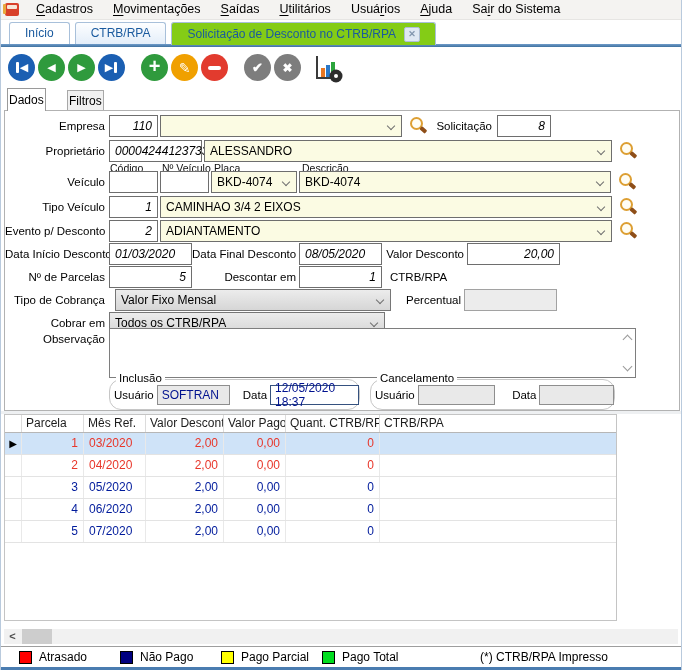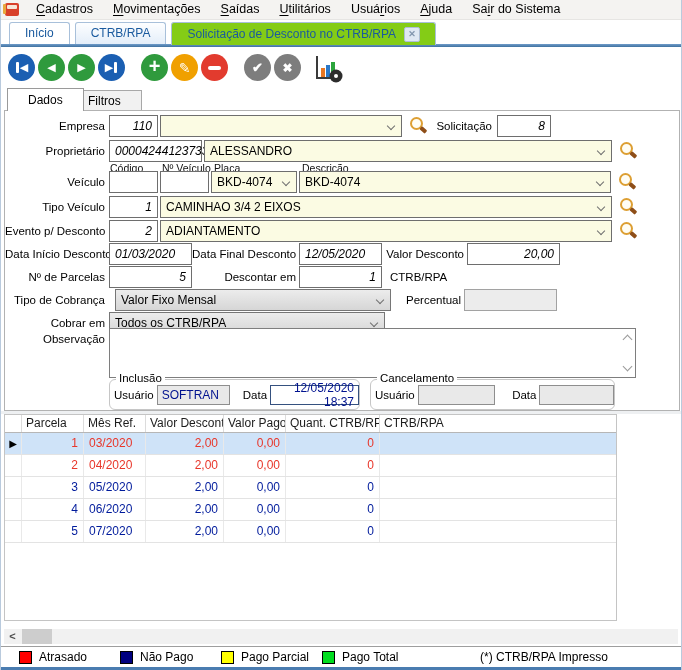--- a/index.html
+++ b/index.html
@@ -47,21 +47,21 @@
                 border-left:2px solid #3a3a3a; border-bottom:2px solid #3a3a3a; }
   .cbar { position:absolute; bottom:5px; width:4px; }
   .cbar.b1 { left:8px;  height:9px;  background:#e87722; }
   .cbar.b2 { left:13px; height:12px; background:#2a78c8; }
   .cbar.b3 { left:18px; height:15px; background:#2ba43c; }
   .gear { position:absolute; right:2px; bottom:1px; width:10px; height:10px; background:#2d2d2d; border-radius:50%;
           box-shadow:0 0 0 1.5px #2d2d2d; }
   .gear::before { content:""; position:absolute; left:3px; top:3px; width:4px; height:4px; background:#fff; border-radius:50%; }
 
   
-  .subtab { position:absolute; font-size:12px; padding:0 20px; display:flex; align-items:center; }
+  .subtab { position:absolute; font-size:12px; padding:0 1px; display:flex; align-items:center; }
   .subtab.active { top:88px; height:23px; background:#fff; border:1px solid #9a9a9a; border-bottom:none; z-index:2; }
   .subtab.inactive { top:90px; height:21px; background:#f1f1f1; border:1px solid #a8a8a8; border-bottom:none; }
 
   
   .panel { position:absolute; left:3px; top:110px; width:676px; height:301px; background:#fff;
            border:1px solid #b2b2b2; }
   .frow { position:absolute; left:0; height:22px; display:flex; align-items:center; }
   .flabel { width:102px; text-align:right; font-size:11.5px; white-space:nowrap; padding-right:2px; }
   .field { height:22px; background:#fff; border:1px solid #6e6e6e; padding:0 5px; display:flex;
            align-items:center; font-size:12px;font-style:italic; }
@@ -78,21 +78,21 @@
                  border:2.5px solid #dd9f33; border-radius:50%; background:#fffdf4; }
   .mag::after { content:""; position:absolute; left:12px; top:12px; width:7px; height:3.5px;
                 background:#8e4e18; border-radius:1px; transform:rotate(42deg); }
   .minilab { position:absolute; font-size:10.5px; color:#111; }
   .sublabel { text-align:right; font-size:11.5px; white-space:nowrap; }
   .suffix { margin-left:8px; font-size:11.5px; }
   .tarea { position:absolute; background:#fff; border:1px solid #7e7e7e; }
   .tchev { position:absolute; right:4px; width:7px; height:7px; border-right:1.6px solid #9a9a9a; border-bottom:1.6px solid #9a9a9a; }
   .tchev.up { top:7px; transform:rotate(-135deg); }
   .tchev.dn { bottom:7px; transform:rotate(45deg); }
-  .group { position:absolute; height:31px; border:1px solid #c6c6c6; border-radius:6px;text-align:right; }
+  .group { position:absolute; height:31px; border:1px solid #c6c6c6; border-radius:12px; }
   .gcap { position:absolute; top:-8px; left:6px; background:#fff; padding:0 3px; font-size:11.5px; }
   .ginner { position:absolute; top:5px; left:0; right:0; display:flex; align-items:center; }
   .gfield { height:20px; border:1px solid #8e8e8e; background:#e9e9e9; font-size:12px; display:flex;
             align-items:center; padding:0 4px; color:#00128f; }
   .gfield.white { background:#fff; border:1px solid #35517f; }
   .glab { font-size:11.5px; margin-right:3px; }
 
   
   .splitter { position:absolute; left:0; right:0; top:411px; height:3px; background:#eef0f2; }
   .grid { position:absolute; left:3px; top:414px; width:613px; height:207px; background:#fff;
@@ -274,21 +274,21 @@
           <span>ADIANTAMENTO</span>
           <span class="chev"></span>
         </span>
       <span class="mag"></span>
     </div>
 
     <div class="frow" style="top:132px; right:0;">
       <span class="flabel">Data Início Desconto</span>
       <span class="field" style="width:83px;margin-left:2px">01/03/2020</span>
       <span class="sublabel" style="width:104px">Data Final Desconto</span>
-      <span class="field" style="width:83px;margin-left:3px">12/05/2020</span>
+      <span class="field" style="width:83px;margin-left:3px">08/05/2020</span>
       <span class="sublabel" style="width:82px">Valor Desconto</span>
       <span class="field num" style="width:93px;margin-left:3px">20,00</span>
     </div>
 
     <div class="frow" style="top:155px; right:0;">
       <span class="flabel">Nº de Parcelas</span>
       <span class="field num" style="width:83px;margin-left:2px">5</span>
       <span class="sublabel" style="width:104px">Descontar em</span>
       <span class="field num" style="width:83px;margin-left:3px">1</span>
       <span class="suffix">CTRB/RPA</span>

